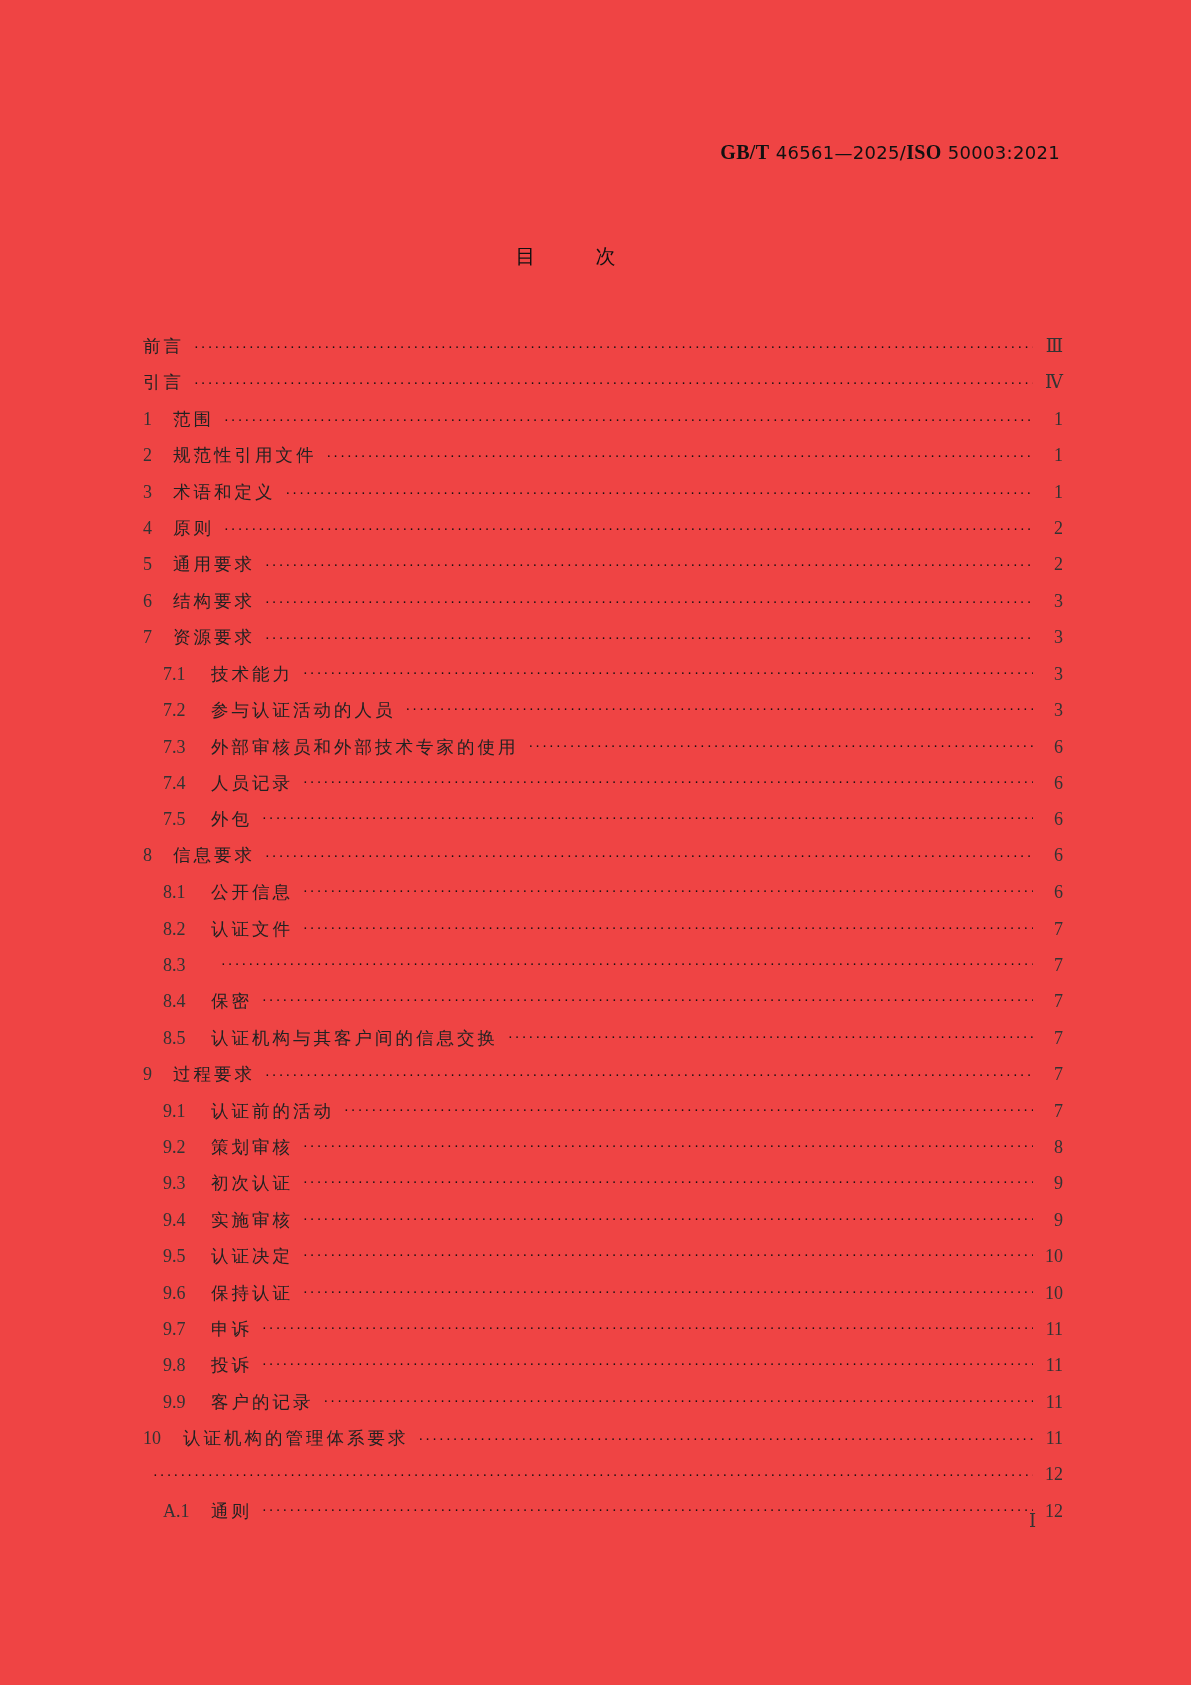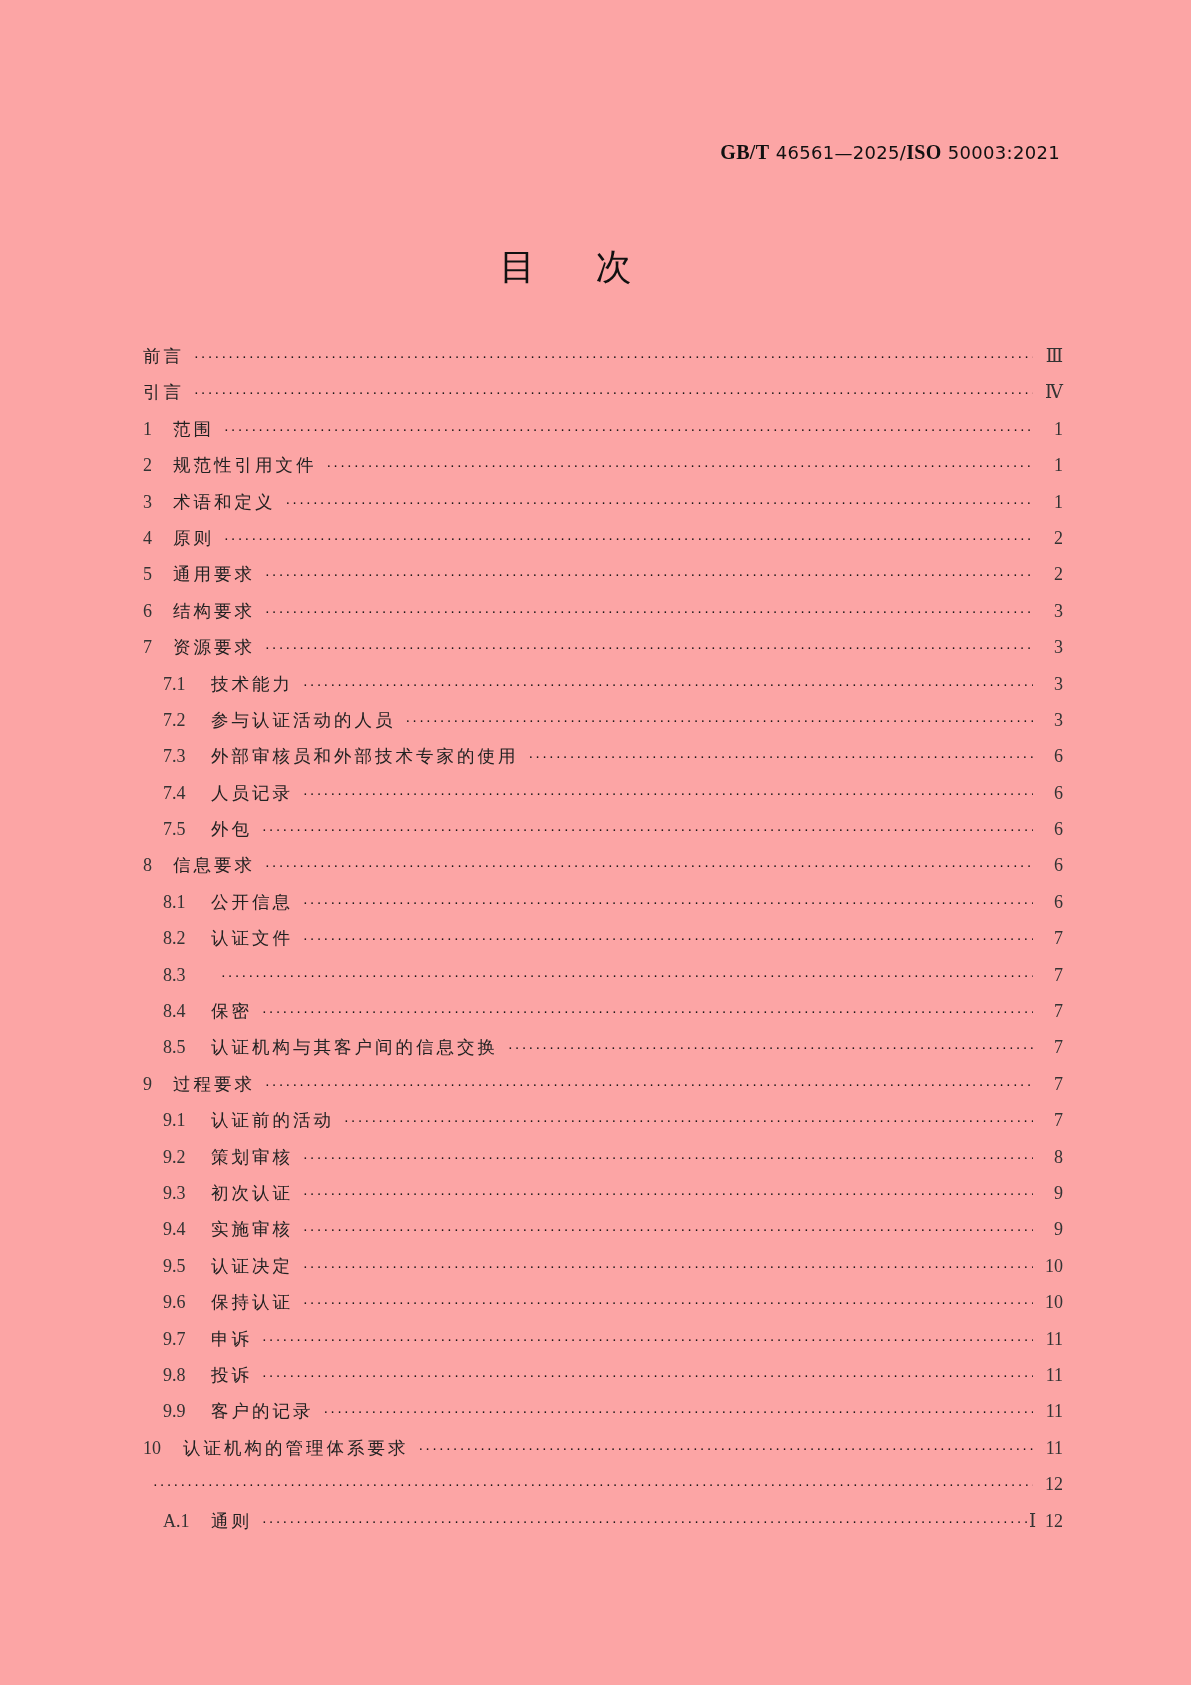--- a/index.html
+++ b/index.html
@@ -13,21 +13,21 @@
     position: relative;
     overflow: hidden;
     color: #1a1a1a;
     font-family: "DejaVu Serif", "Liberation Serif", serif;
   }
   .page {
     position: absolute;
     left: 0; top: 0;
     width: 1191px;
     height: 1685px;
-    background: #fca5a5;
+    background: #ef4444;
   }
   .std-header {
     position: absolute;
     right: 131px;
     top: 141px;
     font-size: 19px;
     letter-spacing: 0.3px;
     white-space: nowrap;
     color: #111;
   }
@@ -40,39 +40,39 @@
     font-family: "DejaVu Sans", "Liberation Sans", sans-serif;
     font-size: 18px;
   }
   .toc-title {
     position: absolute;
     top: 243px;
     left: 0;
     width: 1191px;
     text-align: center;
     font-family: "DejaVu Sans", "Liberation Sans", sans-serif;
-    font-size: 36px;
+    font-size: 20px;
     letter-spacing: 60px;
     color: #111;
   }
   .toc {
     position: absolute;
     left: 143px;
-    top: 338px;
+    top: 328px;
     width: 920px;
   }
   .toc-row {
     display: flex;
     align-items: baseline;
     height: 36.4px;
     font-size: 18px;
     line-height: 36px;
     white-space: nowrap;
   }
-  .toc-row.level-2 { padding-left: 20px; }
+  .toc-row.level-2 { padding-left: 20px; align-items: flex-end; }
   .toc-row .num {
     display: inline-block;
     font-family: "Liberation Serif", "DejaVu Serif", serif;
     color: #333;
   }
   .toc-row.level-1 .num { width: 30px; }
   .toc-row.level-2 .num { width: 48px; }
   .toc-row.level-1 .num.wide { width: 40px; }
   .toc-row .label {
     font-family: "DejaVu Sans", "Liberation Sans", sans-serif;

